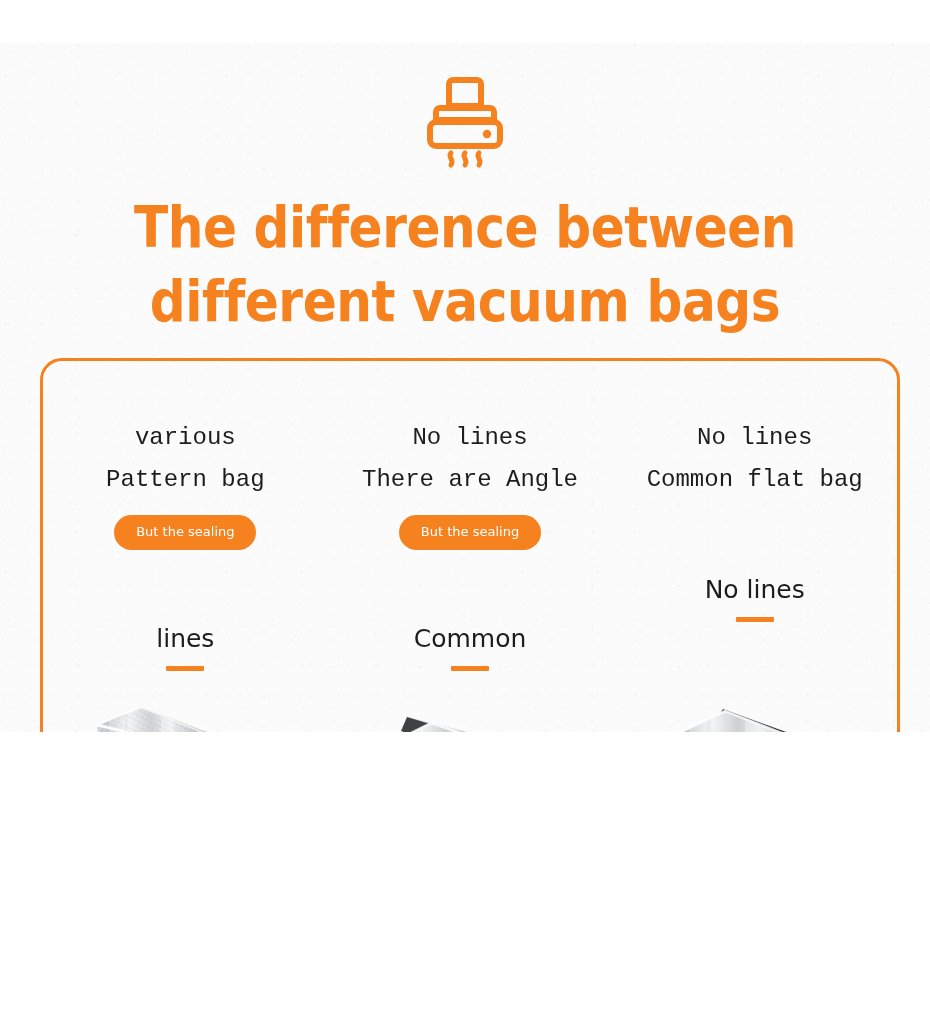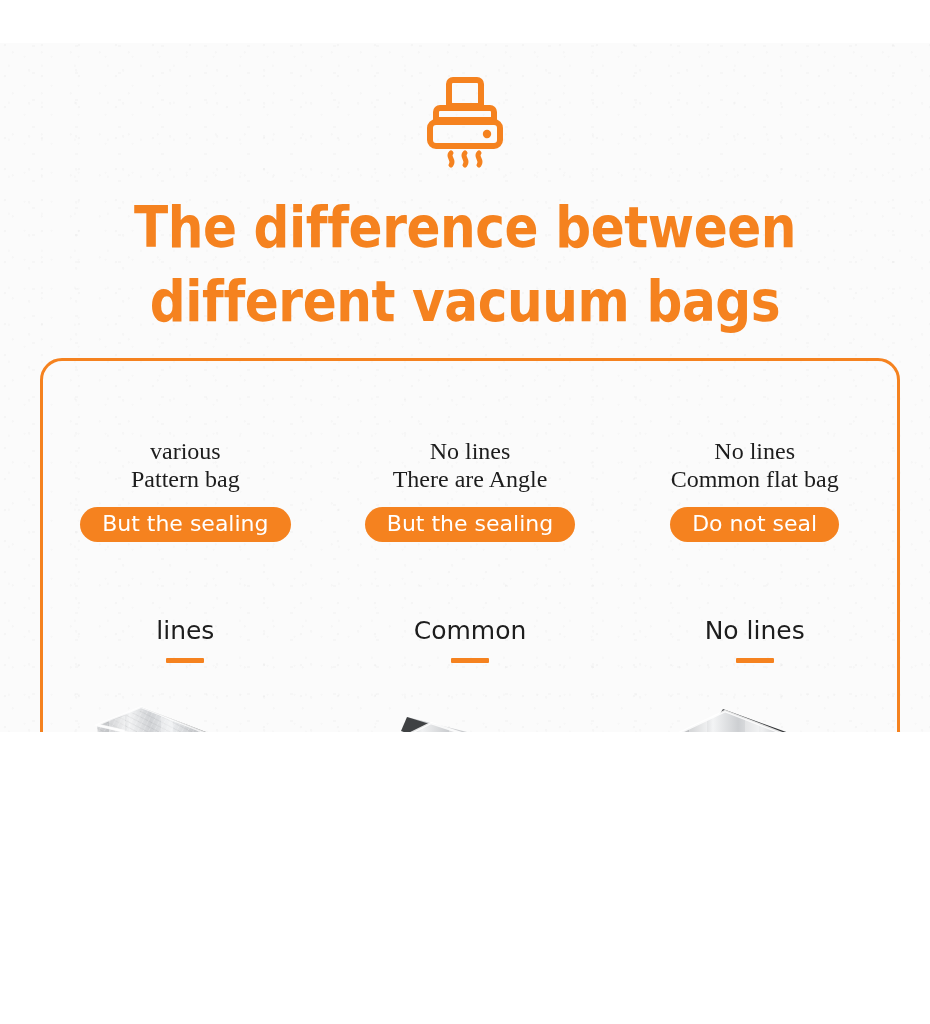--- a/index.html
+++ b/index.html
@@ -107,40 +107,40 @@
 
   .column {
     position: relative;
     flex: 1 1 0;
     display: flex;
     flex-direction: column;
     align-items: center;
   }
 
   .col-heading {
-    margin-top: 76px;
+    margin-top: 56px;
     text-align: center;
     color: #1d1d1d;
-    font-family: Liberation Serif, serif;
+    font-family: Liberation Mono, monospace;
     font-weight: 400;
     font-size: 24px;
-    line-height: 28px;
+    line-height: 42px;
     white-space: pre-line;
   }
 
   .pill {
     margin-top: 14px;
     display: inline-block;
     background: #F5821F;
     color: #ffffff;
     border-radius: 18px;
     padding: 6px 22px 7px 22px;
     font-family: "DejaVu Sans", sans-serif;
     font-weight: 400;
-    font-size: 22px;
+    font-size: 13px;
     line-height: 22px;
     white-space: nowrap;
   }
 
   .feature-label {
     margin-top: 74px;
     text-align: left;
     color: #1d1d1d;
     font-family: "DejaVu Sans", sans-serif;
     font-weight: 400;
@@ -373,21 +373,20 @@
           <div class="col-heading">No lines
 There are Angle</div>
           <div class="pill">But the sealing</div>
           <div class="feature-label">Common</div>
           <div class="feature-dash"></div>
         </div>
 
         <div class="column">
           <div class="col-heading">No lines
 Common flat bag</div>
-          <div class="pill">Do not seal</div>
           <div class="feature-label">No lines</div>
           <div class="feature-dash"></div>
         </div>
 
       </div>
 
     </div>
   </div>
 
 </div>

